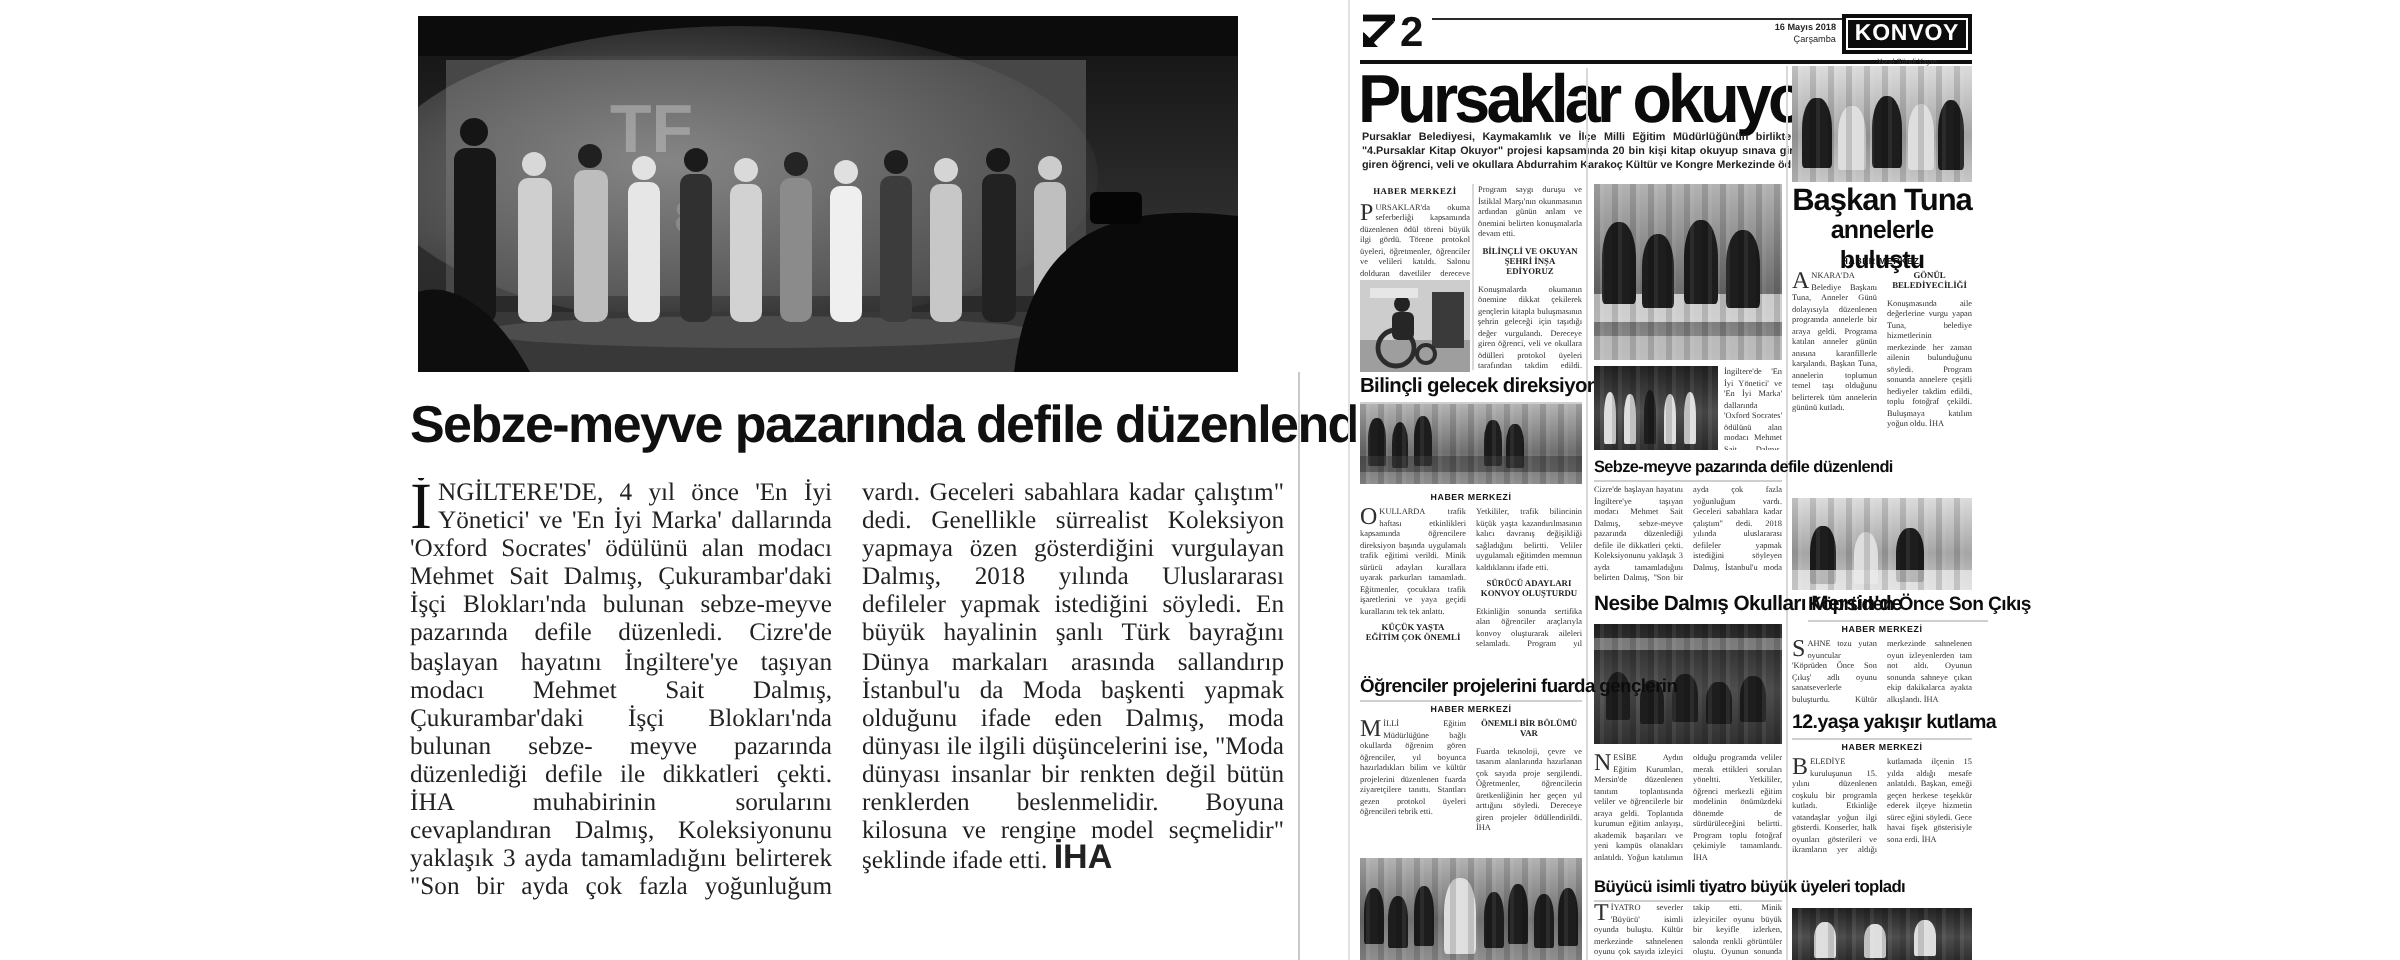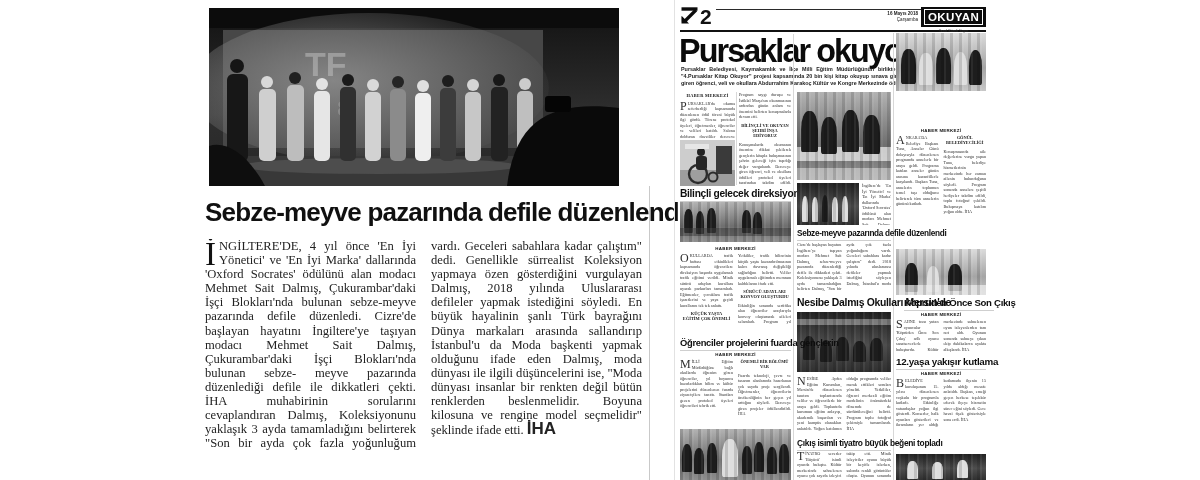--- a/index.html
+++ b/index.html
@@ -159,33 +159,37 @@
     <span class="num">2</span>
   </div>
 
 
   <div class="abs rp-date">
     <div>16 Mayıs 2018</div>
     <div style="font-weight:normal">Çarşamba</div>
   </div>
 
   <div class="abs masthead">
-    <span class="inner">OKUYAN</span>
+    <span class="inner">KONVOY</span>
   </div>
   <div class="abs masthead-tag">Yerel Süreli Yayın</div>
 
   <div class="abs lead-headline">Pursaklar okuyor</div>
   <div class="abs lead-deck">Pursaklar Belediyesi, Kaymakamlık ve İlçe Milli Eğitim Müdürlüğünün birlikte düzenlediği "4.Pursaklar Kitap Okuyor" projesi kapsamında 20 bin kişi kitap okuyup sınava girdi. Dereceye giren öğrenci, veli ve okullara Abdurrahim Karakoç Kültür ve Kongre Merkezinde ödüller verildi.</div>
 
   <div class="ph light" style="left:896px;top:33px;width:90px;height:58px;">
     <span class="fig" style="left:6%;top:28%;width:16%;height:60%"></span>
     <span class="fig l" style="left:26%;top:34%;width:15%;height:55%"></span>
     <span class="fig" style="left:44%;top:26%;width:17%;height:62%"></span>
     <span class="fig l" style="left:64%;top:33%;width:15%;height:56%"></span>
     <span class="fig" style="left:81%;top:29%;width:15%;height:60%"></span>
+  </div>
+  <div class="abs" style="left:896px;top:93px;width:90px;text-align:center;font-weight:bold;line-height:15px;color:#0c0c0c;">
+    <div style="font-size:15.5px;letter-spacing:-0.5px;">Başkan Tuna</div>
+    <div style="font-size:12.5px;letter-spacing:-0.4px;">annelerle buluştu</div>
   </div>
   <div class="abs" style="left:896px;top:127px;width:90px;height:120px;">
     <div class="byline">HABER MERKEZİ</div>
     <div class="micro cols2" style="height:112px;">
       <p><span class="mini-drop">A</span><span>NKARA'DA Belediye Başkanı Tuna, Anneler Günü dolayısıyla düzenlenen programda annelerle bir araya geldi. Programa katılan anneler günün anısına karanfillerle karşılandı. Başkan Tuna, annelerin toplumun temel taşı olduğunu belirterek tüm annelerin gününü kutladı.</span></p>
       <div class="kicker">GÖNÜL BELEDİYECİLİĞİ</div>
       <p>Konuşmasında aile değerlerine vurgu yapan Tuna, belediye hizmetlerinin merkezinde her zaman ailenin bulunduğunu söyledi. Program sonunda annelere çeşitli hediyeler takdim edildi, toplu fotoğraf çekildi. Buluşmaya katılım yoğun oldu. İHA</p>
     </div>
   </div>
 
@@ -292,21 +296,21 @@
     <span class="fig" style="left:6%;top:40%;width:13%;height:40%"></span>
     <span class="fig" style="left:24%;top:46%;width:13%;height:38%"></span>
     <span class="fig" style="left:42%;top:42%;width:13%;height:40%"></span>
     <span class="fig" style="left:60%;top:48%;width:13%;height:36%"></span>
     <span class="fig" style="left:78%;top:44%;width:13%;height:38%"></span>
   </div>
   <div class="abs micro cols2" style="left:797px;top:376px;width:94px;height:58px;">
     <p><span class="mini-drop">N</span><span>ESİBE Aydın Eğitim Kurumları, Mersin'de düzenlenen tanıtım toplantısında veliler ve öğrencilerle bir araya geldi. Toplantıda kurumun eğitim anlayışı, akademik başarıları ve yeni kampüs olanakları anlatıldı. Yoğun katılımın olduğu programda veliler merak ettikleri soruları yöneltti. Yetkililer, öğrenci merkezli eğitim modelinin önümüzdeki dönemde de sürdürüleceğini belirtti. Program toplu fotoğraf çekimiyle tamamlandı. İHA</span></p>
   </div>
 
-  <div class="abs h-mid" style="left:797px;top:438px;width:94px;font-size:8.4px;">Çıkış isimli tiyatro büyük beğeni topladı</div>
+  <div class="abs h-mid" style="left:797px;top:438px;width:94px;font-size:8.4px;">Büyücü isimli tiyatro büyük üyeleri topladı</div>
   <div class="abs micro cols2" style="left:797px;top:451px;width:94px;height:28px;">
     <p><span class="mini-drop">T</span><span>İYATRO severler 'Büyücü' isimli oyunda buluştu. Kültür merkezinde sahnelenen oyunu çok sayıda izleyici takip etti. Minik izleyiciler oyunu büyük bir keyifle izlerken, salonda renkli görüntüler oluştu. Oyunun sonunda sahneye çıkan oyuncular uzun süre alkışlandı. Etkinliklerin devam edeceği bildirildi. İHA</span></p>
   </div>
 
   <div class="abs h-mid" style="left:680px;top:337px;width:111px;font-size:9.4px;">Öğrenciler projelerini fuarda gençlerin</div>
   <div class="abs" style="left:680px;top:351px;width:111px;height:76px;">
     <div class="byline">HABER MERKEZİ</div>
     <div class="micro cols2" style="height:68px;">
       <p><span class="mini-drop">M</span><span>İLLİ Eğitim Müdürlüğüne bağlı okullarda öğrenim gören öğrenciler, yıl boyunca hazırladıkları bilim ve kültür projelerini düzenlenen fuarda ziyaretçilere tanıttı. Stantları gezen protokol üyeleri öğrencileri tebrik etti.</span></p>
       <div class="kicker">ÖNEMLİ BİR BÖLÜMÜ VAR</div>

